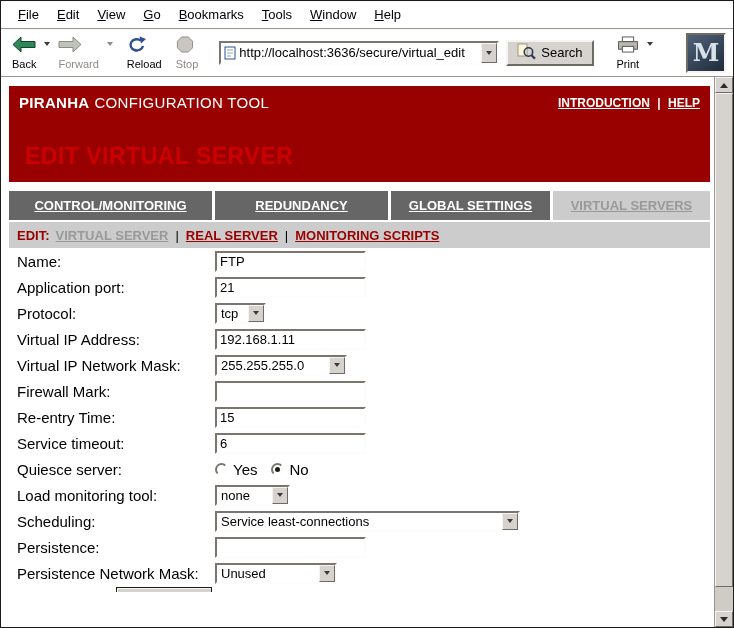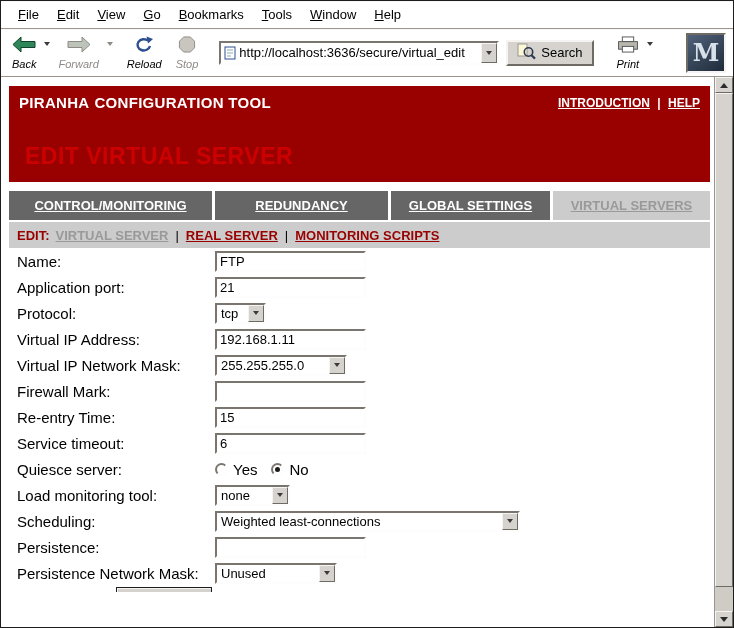--- a/index.html
+++ b/index.html
@@ -21,22 +21,22 @@
   .menu-item::first-letter { text-decoration:underline; }
 
   
   .toolbar {
     height:48px; flex-shrink:0; display:flex; align-items:center;
     padding:2px 6px; border-bottom:1px solid #9a968f;
     box-shadow: inset 0 1px 0 #f8f7f5;
   }
   .navbtn-group { display:flex; align-items:flex-start; }
   .navbtn {
-    display:flex; flex-direction:column; align-items:center; justify-content:center;
-    padding:2px 5px; cursor:pointer;font-style:italic;
+    display:flex; flex-direction:column; justify-content:center;
+    padding:2px 5px; cursor:pointer;
   }
   .navbtn .lbl { font-size:11px; color:#000; margin-top:1px; white-space:nowrap; }
   .navbtn.disabled .lbl { color:#8e8a84; }
   .dropbtn { width:12px; padding-top:8px; display:flex; justify-content:center; cursor:pointer; }
   .tri-down { width:0; height:0; border-left:3.5px solid transparent; border-right:3.5px solid transparent; border-top:4px solid #3b3b3b; }
   .tri-down.grey { border-top-color:#8e8a84; }
 
   .url-group {
     display:flex; align-items:center; height:24px; width:280px; margin-left:16px;
     background:#fff; border:2px solid; border-color:#7a766f #fdfdfd #fdfdfd #7a766f;
@@ -70,21 +70,21 @@
   .sb-btn { height:16px; flex-shrink:0; background:#d6d3ce; border:1px solid; border-color:#f5f4f2 #6e6a64 #6e6a64 #f5f4f2; display:flex; align-items:center; justify-content:center; cursor:pointer; }
   .sb-thumb { height:494px; flex-shrink:0; background:#d6d3ce; border:1px solid; border-color:#f5f4f2 #6e6a64 #6e6a64 #f5f4f2; cursor:pointer; }
   .sb-trough { flex:1; }
   .tri-up-s { width:0;height:0;border-left:4px solid transparent;border-right:4px solid transparent;border-bottom:5px solid #2b2b2b; }
   .tri-down-s { width:0;height:0;border-left:4px solid transparent;border-right:4px solid transparent;border-top:5px solid #2b2b2b; }
 
   
   .banner { background:#990000; padding:8px 10px 12px 10px; }
   .banner-top { display:flex; justify-content:space-between; align-items:center; }
   .brand { color:#fff; font-size:15px; letter-spacing:0.3px; }
-  .brand .rest { margin-left:5px; font-weight:bold; }
+  .brand .rest { margin-left:5px; font-weight:normal; }
   .banner-links { font-size:12px; font-weight:bold; color:#fff; }
   .banner-links a { color:#fff; text-decoration:underline; cursor:pointer; }
   .banner-links .sep { margin:0 4px; }
   .banner-title { margin-top:32px; padding-left:6px; color:#cc0000; font-size:23px; font-weight:bold; letter-spacing:0.5px; }
 
   
   .tabs { display:flex; gap:3px; margin-top:9px; }
   .tab { height:29px; background:#666; color:#fff; display:flex; align-items:center; justify-content:center; font-size:13px; font-weight:bold; cursor:pointer; }
   .tab span { text-decoration:underline; }
   .tab.t0 { width:203px; } .tab.t1 { width:159px; } .tab.t2 { width:173px; } .tab.t3 { width:157px; }
@@ -343,21 +343,21 @@
             <span class="sel-txt">none</span>
             <span class="sel-btn">
                 <i class="tri-down"></i>
               </span>
           </div>
         </div>
 
         <div class="frow">
           <label>Scheduling:</label>
           <div class="sel w-sched">
-            <span class="sel-txt">Weighted least-connections</span>
+            <span class="sel-txt">Service least-connections</span>
             <span class="sel-btn">
                 <i class="tri-down"></i>
               </span>
           </div>
         </div>
 
         <div class="frow">
           <label>Persistence:</label>
           <input class="ti" value="" style="">
         </div>

